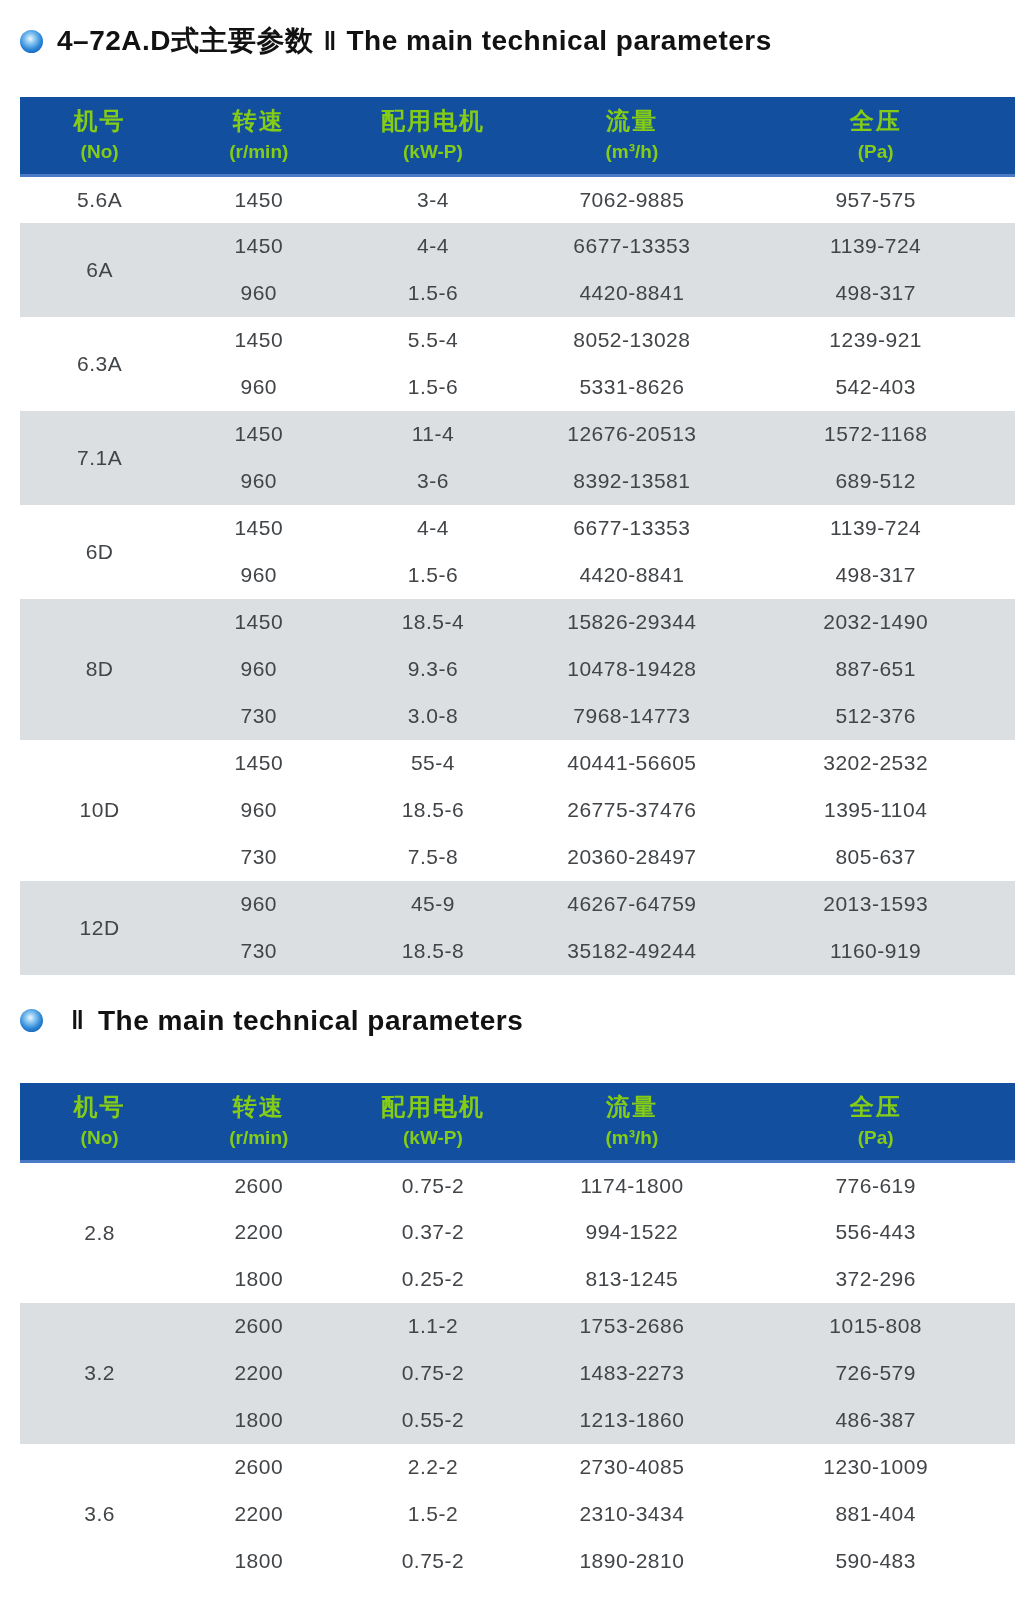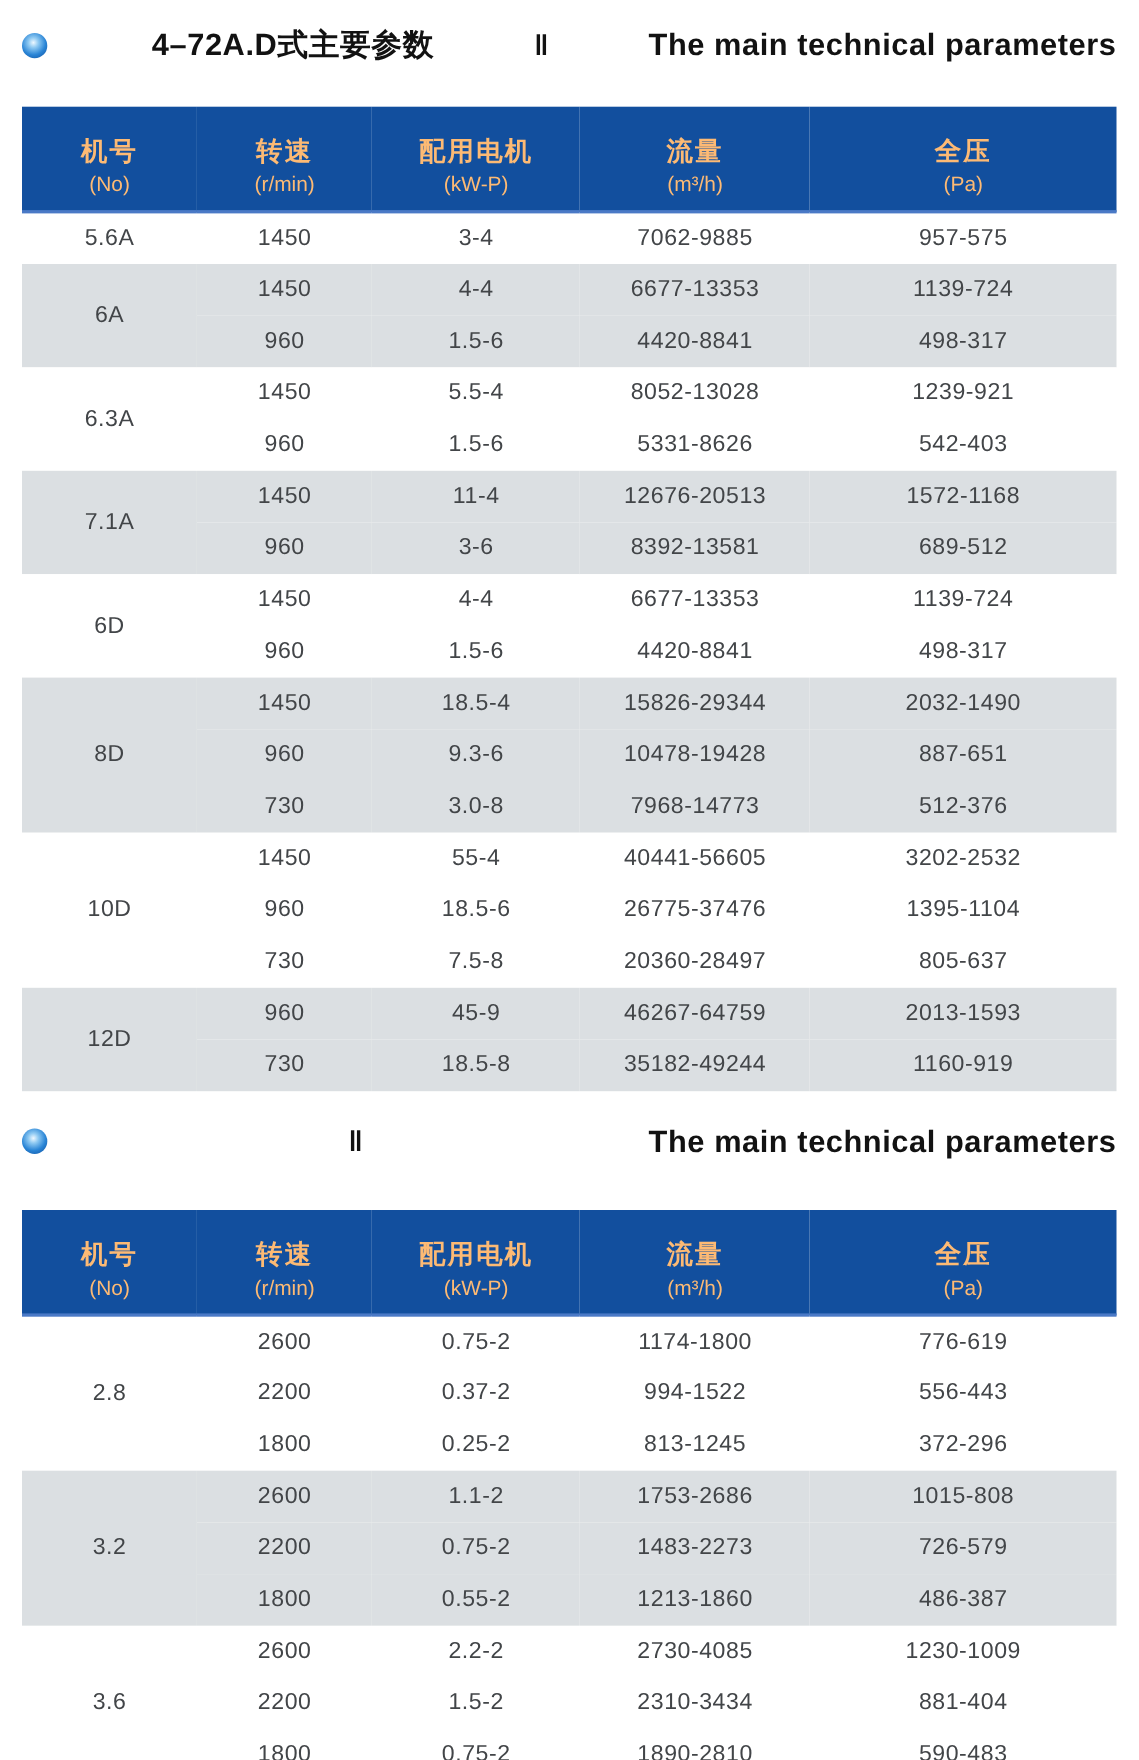--- a/index.html
+++ b/index.html
@@ -10,45 +10,45 @@
     --title-text:#121212;
   }
   *{box-sizing:border-box;}
   html,body{margin:0;padding:0;}
   body{
     width:1035px;height:1600px;overflow:hidden;background:#ffffff;
     font-family:"Liberation Sans", sans-serif;
   }
   .page{width:100%;height:100%;}
   .param-section{padding:0 20px;}
-  .title-row{display:flex;align-items:center;justify-content:space-between;}
+  .title-row{display:flex;align-items:center;}
   .title-row.first{padding-top:22px;}
   .title-row.second{padding-top:30px;}
   .bullet{
     width:23px;height:23px;border-radius:50%;flex:0 0 auto;margin-right:14px;
     background:radial-gradient(circle at 45% 38%, #eef8ff 0%, #8ec9f2 24%, #2a85d6 58%, #0b4a9a 100%);
   }
   .t-zh,.t-en{
     font-size:28px;font-weight:bold;color:var(--title-text);
     letter-spacing:0.5px;white-space:nowrap;
   }
   .t-div{font-size:26px;font-weight:bold;color:var(--title-text);margin:0 10px;}
   .title-row.second .t-div{margin:0 14px;}
   table.params{
     width:100%;border-collapse:collapse;table-layout:fixed;
   }
   .param-section.one table.params{margin-top:37px;}
   .param-section.two table.params{margin-top:46px;}
   table.params thead th{
     background:var(--header-blue);
     border-bottom:3px solid var(--header-underline);
-    color:#fdba74;padding:27px 0 12px;vertical-align:middle;
+    color:#84cc16;padding:10px 0 12px;vertical-align:middle;
   }
   .h-zh{font-size:24px;font-weight:600;letter-spacing:2px;line-height:1.15;}
-  .h-sub{font-size:19px;font-weight:normal;margin-top:7px;line-height:1.1;}
+  .h-sub{font-size:19px;font-weight:bold;margin-top:7px;line-height:1.1;}
   table.params tbody td{
     height:47px;text-align:center;vertical-align:middle;
     font-size:21px;color:var(--body-text);letter-spacing:0.5px;
     background:#ffffff;
   }
   table.params tbody tr.shaded td{background:var(--row-shaded);}
 </style>
 </head>
 <body>
 

